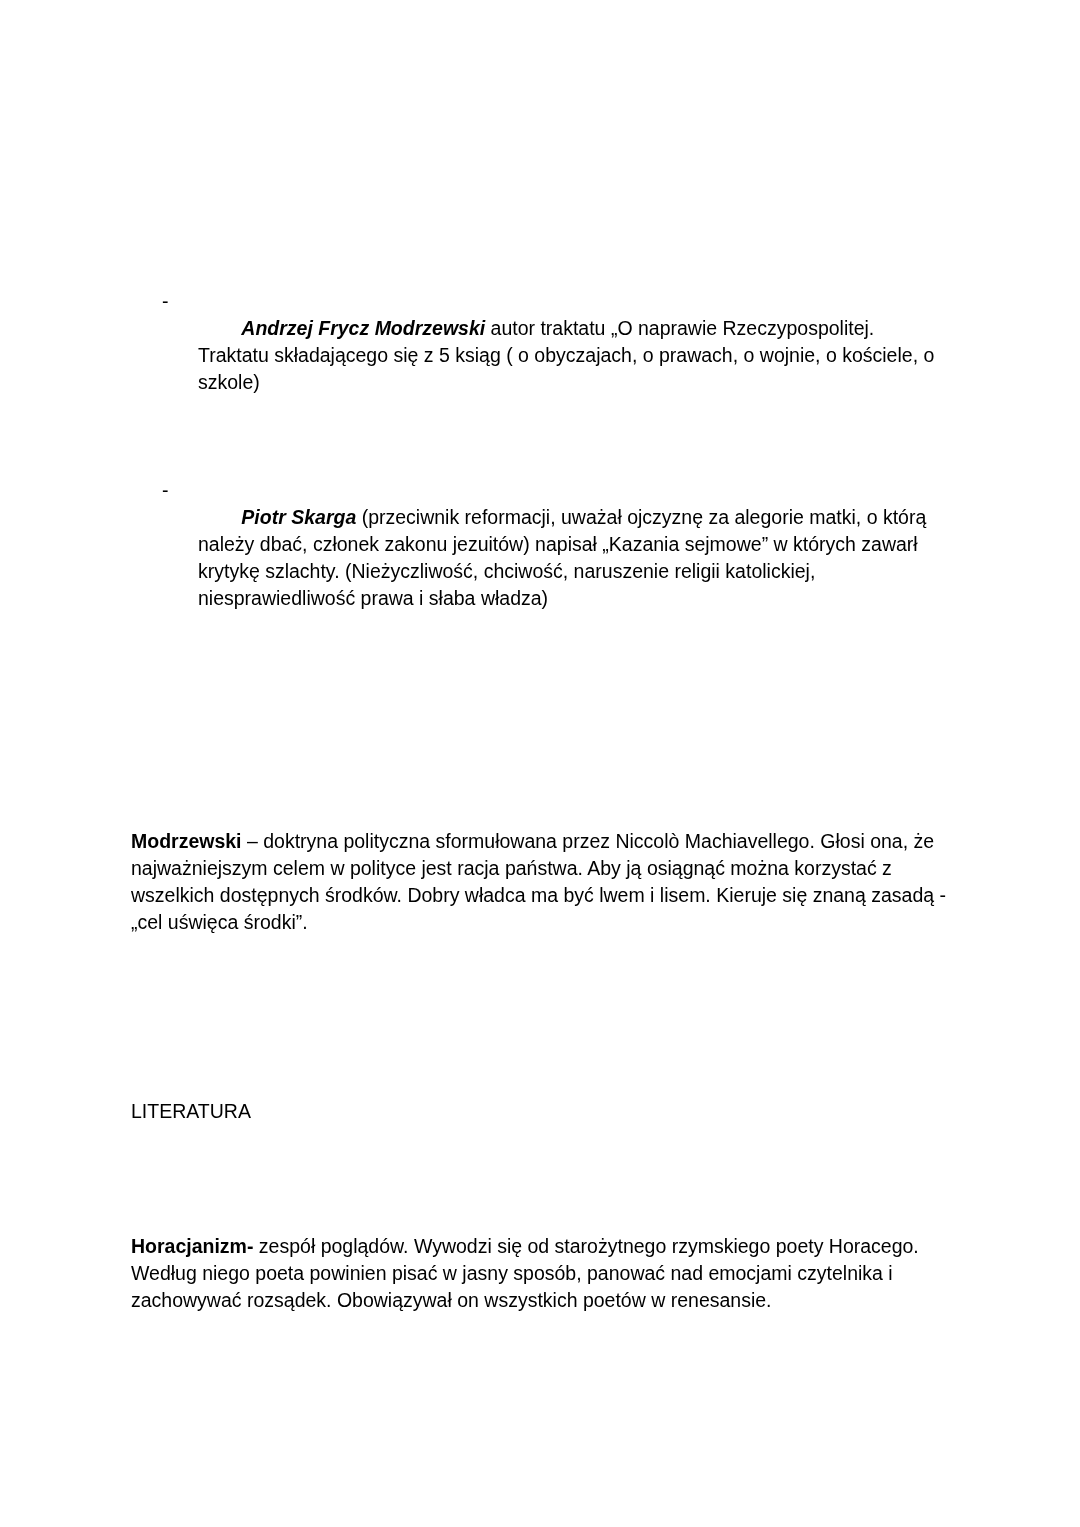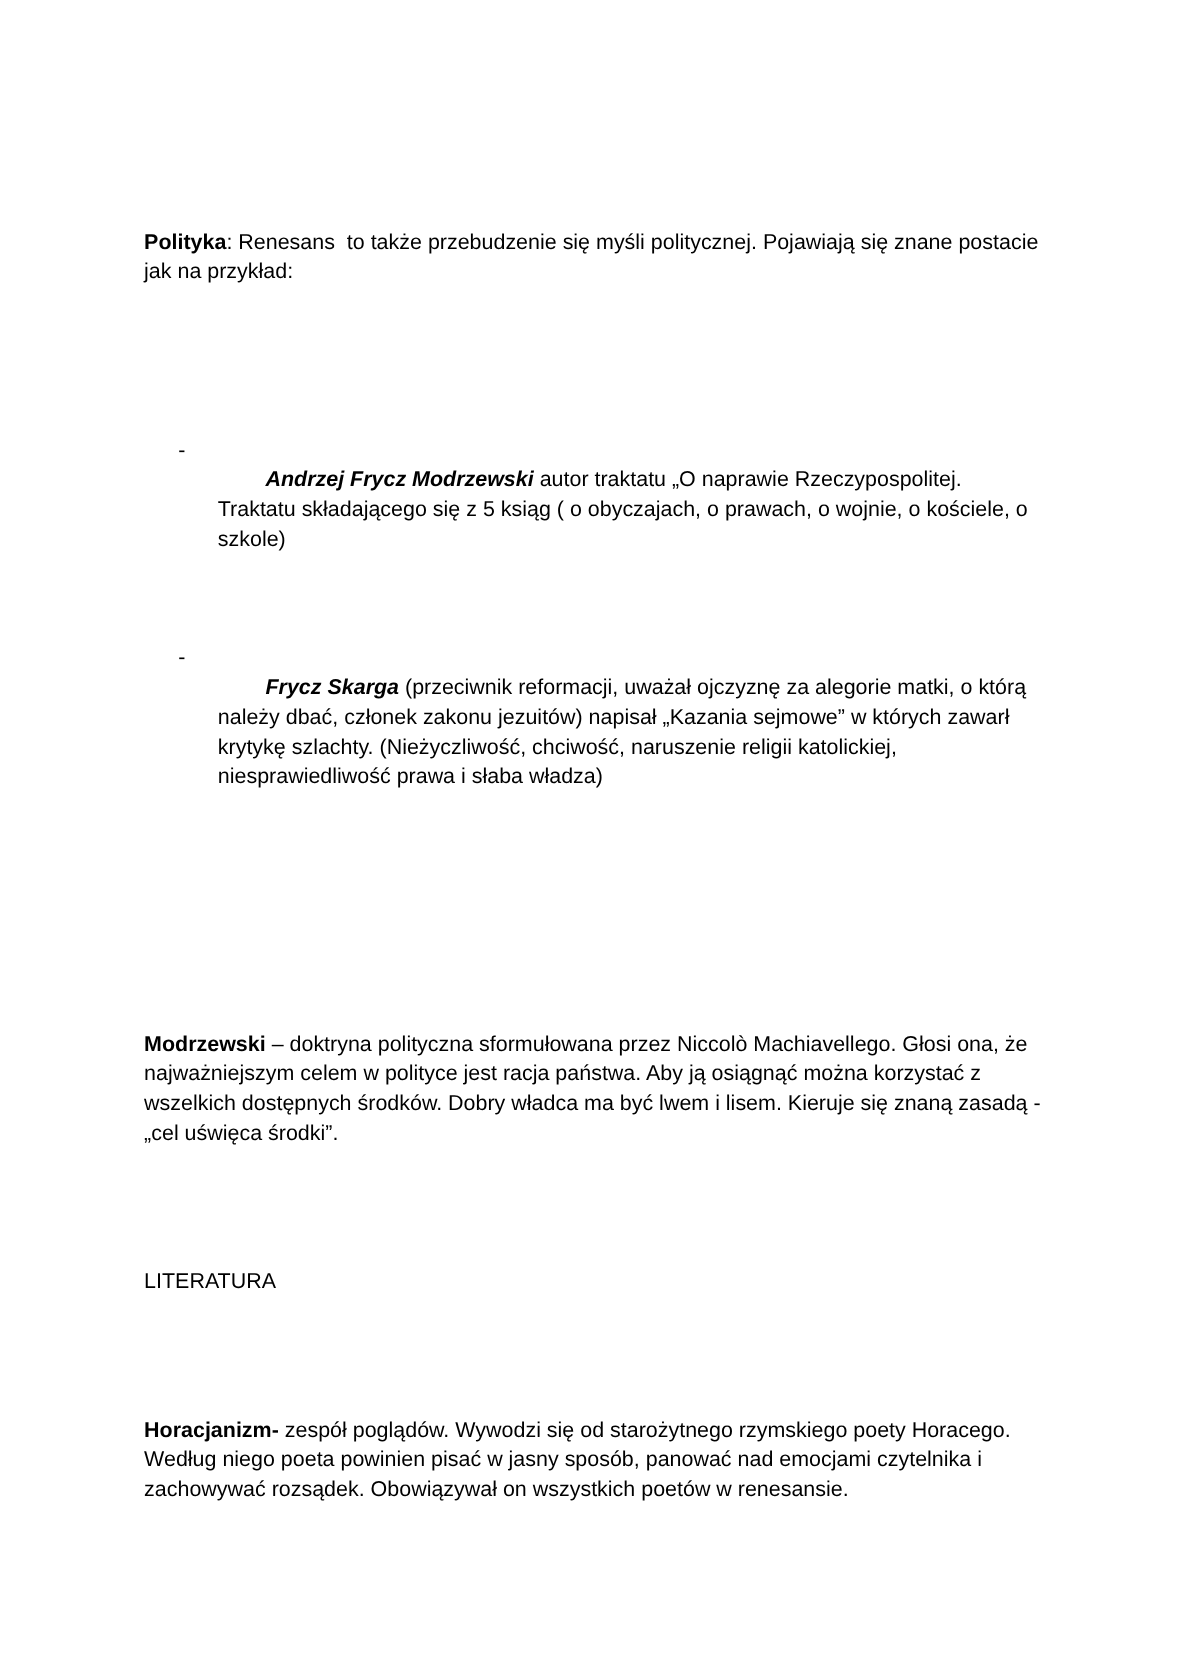--- a/index.html
+++ b/index.html
@@ -29,20 +29,21 @@
     line-height: 27px;
     white-space: pre-wrap;
   }
   .para {
     margin: 0 0 27px 0;
   }
   .para.no-gap {
     margin-bottom: 0;
   }
   .caps-heading {
+    margin-top: 54px; 
   }
   b { font-weight: bold; }
   i { font-style: italic; }
   .list {
     margin: 0 0 27px 0;
   }
   .list-item {
     position: relative;
     padding-left: 67px;
   }
@@ -52,28 +53,27 @@
     top: 0;
     width: 20px;
   }
 </style>
 </head>
 <body>
 
 <div class="page">
   <div class="content">
 
-    <p class="para no-gap"><b>Polityka</b><span>: Renesans  to także przebudzenie się myśli politycznej. Pojawiają się znane postacie jak na przykład:</span></p>
 
     <div class="list">
       <div class="list-item">
         <span class="list-marker">-</span><b><i>Andrzej Frycz Modrzewski</i></b><span> autor traktatu „O naprawie Rzeczypospolitej. Traktatu składającego się z 5 ksiąg ( o obyczajach, o prawach, o wojnie, o kościele, o szkole)</span>
       </div>
       <div class="list-item">
-        <span class="list-marker">-</span><b><i>Frycz Skarga</i></b><span> (przeciwnik reformacji, uważał ojczyznę za alegorie matki, o którą należy dbać, członek zakonu jezuitów) napisał „Kazania sejmowe” w których zawarł krytykę szlachty. (Nieżyczliwość, chciwość, naruszenie religii katolickiej, niesprawiedliwość prawa i słaba władza)</span>
+        <span class="list-marker">-</span><b><i>Piotr Skarga</i></b><span> (przeciwnik reformacji, uważał ojczyznę za alegorie matki, o którą należy dbać, członek zakonu jezuitów) napisał „Kazania sejmowe” w których zawarł krytykę szlachty. (Nieżyczliwość, chciwość, naruszenie religii katolickiej, niesprawiedliwość prawa i słaba władza)</span>
       </div>
     </div>
 
 
     <p class="para"><b>Modrzewski</b><span> – doktryna polityczna sformułowana przez Niccolò Machiavellego. Głosi ona, że najważniejszym celem w polityce jest racja państwa. Aby ją osiągnąć można korzystać z wszelkich dostępnych środków. Dobry władca ma być lwem i lisem. Kieruje się znaną zasadą -„cel uświęca środki”.</span></p>
 
     <p class="para caps-heading">LITERATURA</p>
 
     <p class="para"><b>Horacjanizm-</b><span> zespół poglądów. Wywodzi się od starożytnego rzymskiego poety Horacego. Według niego poeta powinien pisać w jasny sposób, panować nad emocjami czytelnika i zachowywać rozsądek. Obowiązywał on wszystkich poetów w renesansie.</span></p>
 

